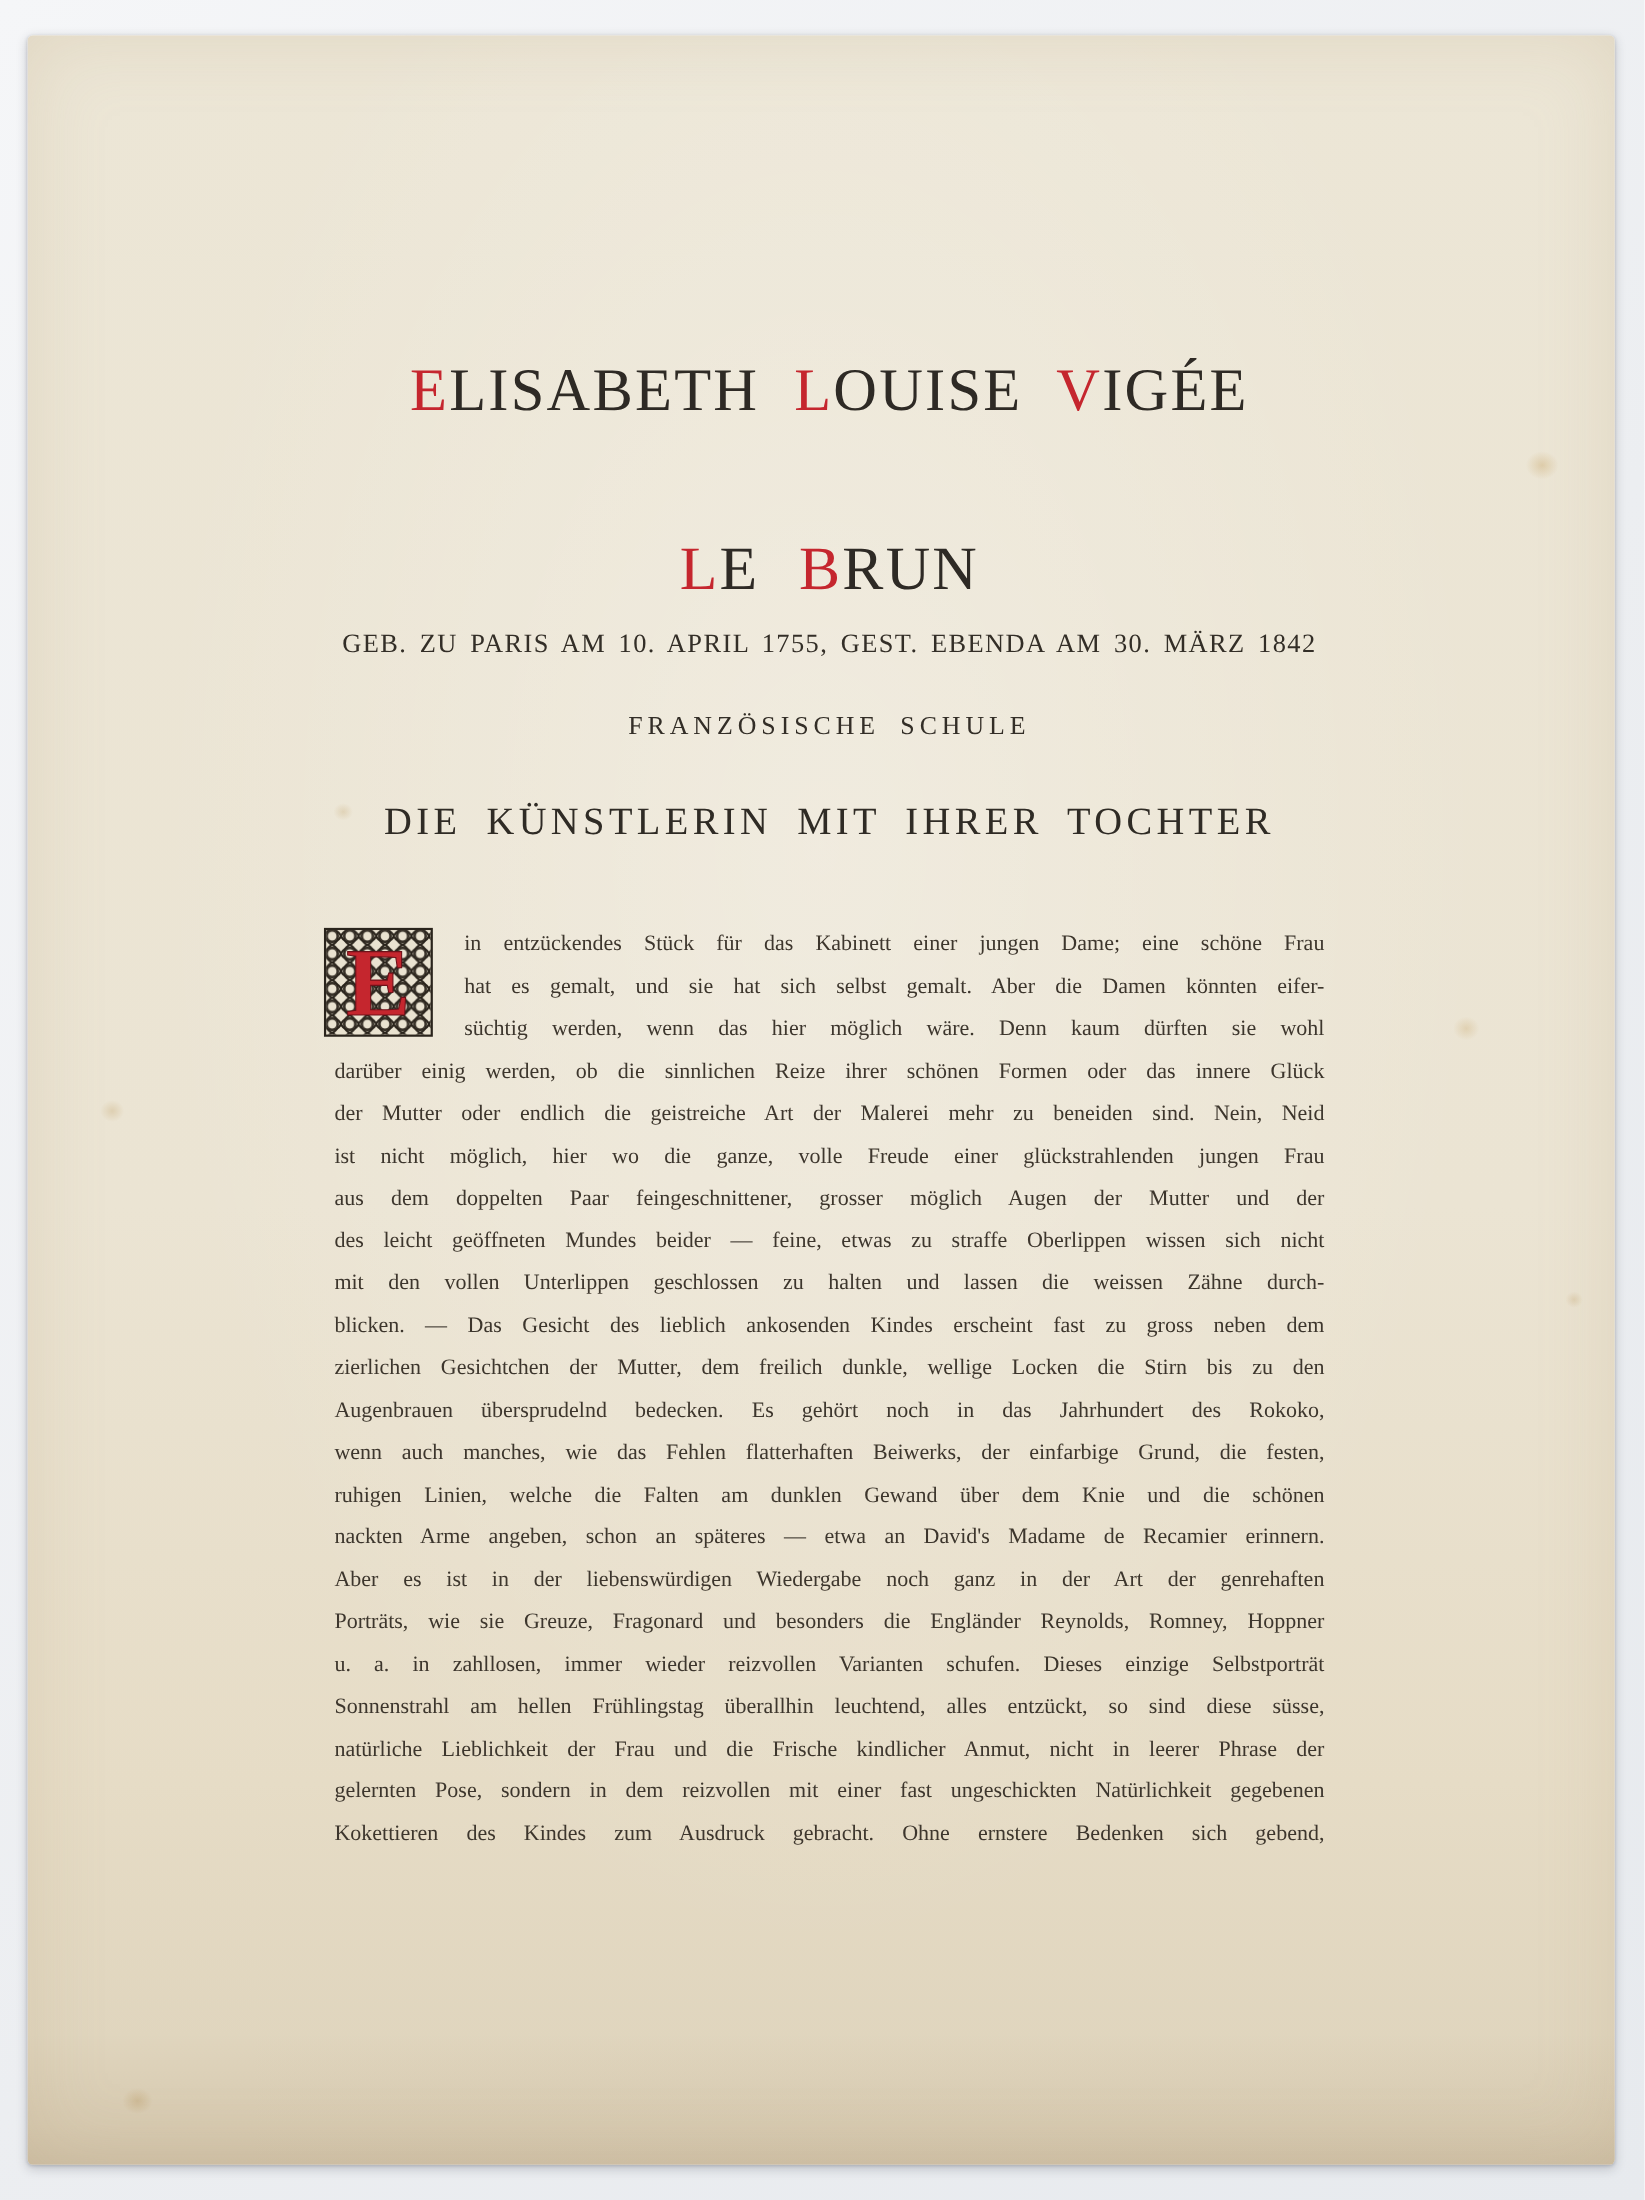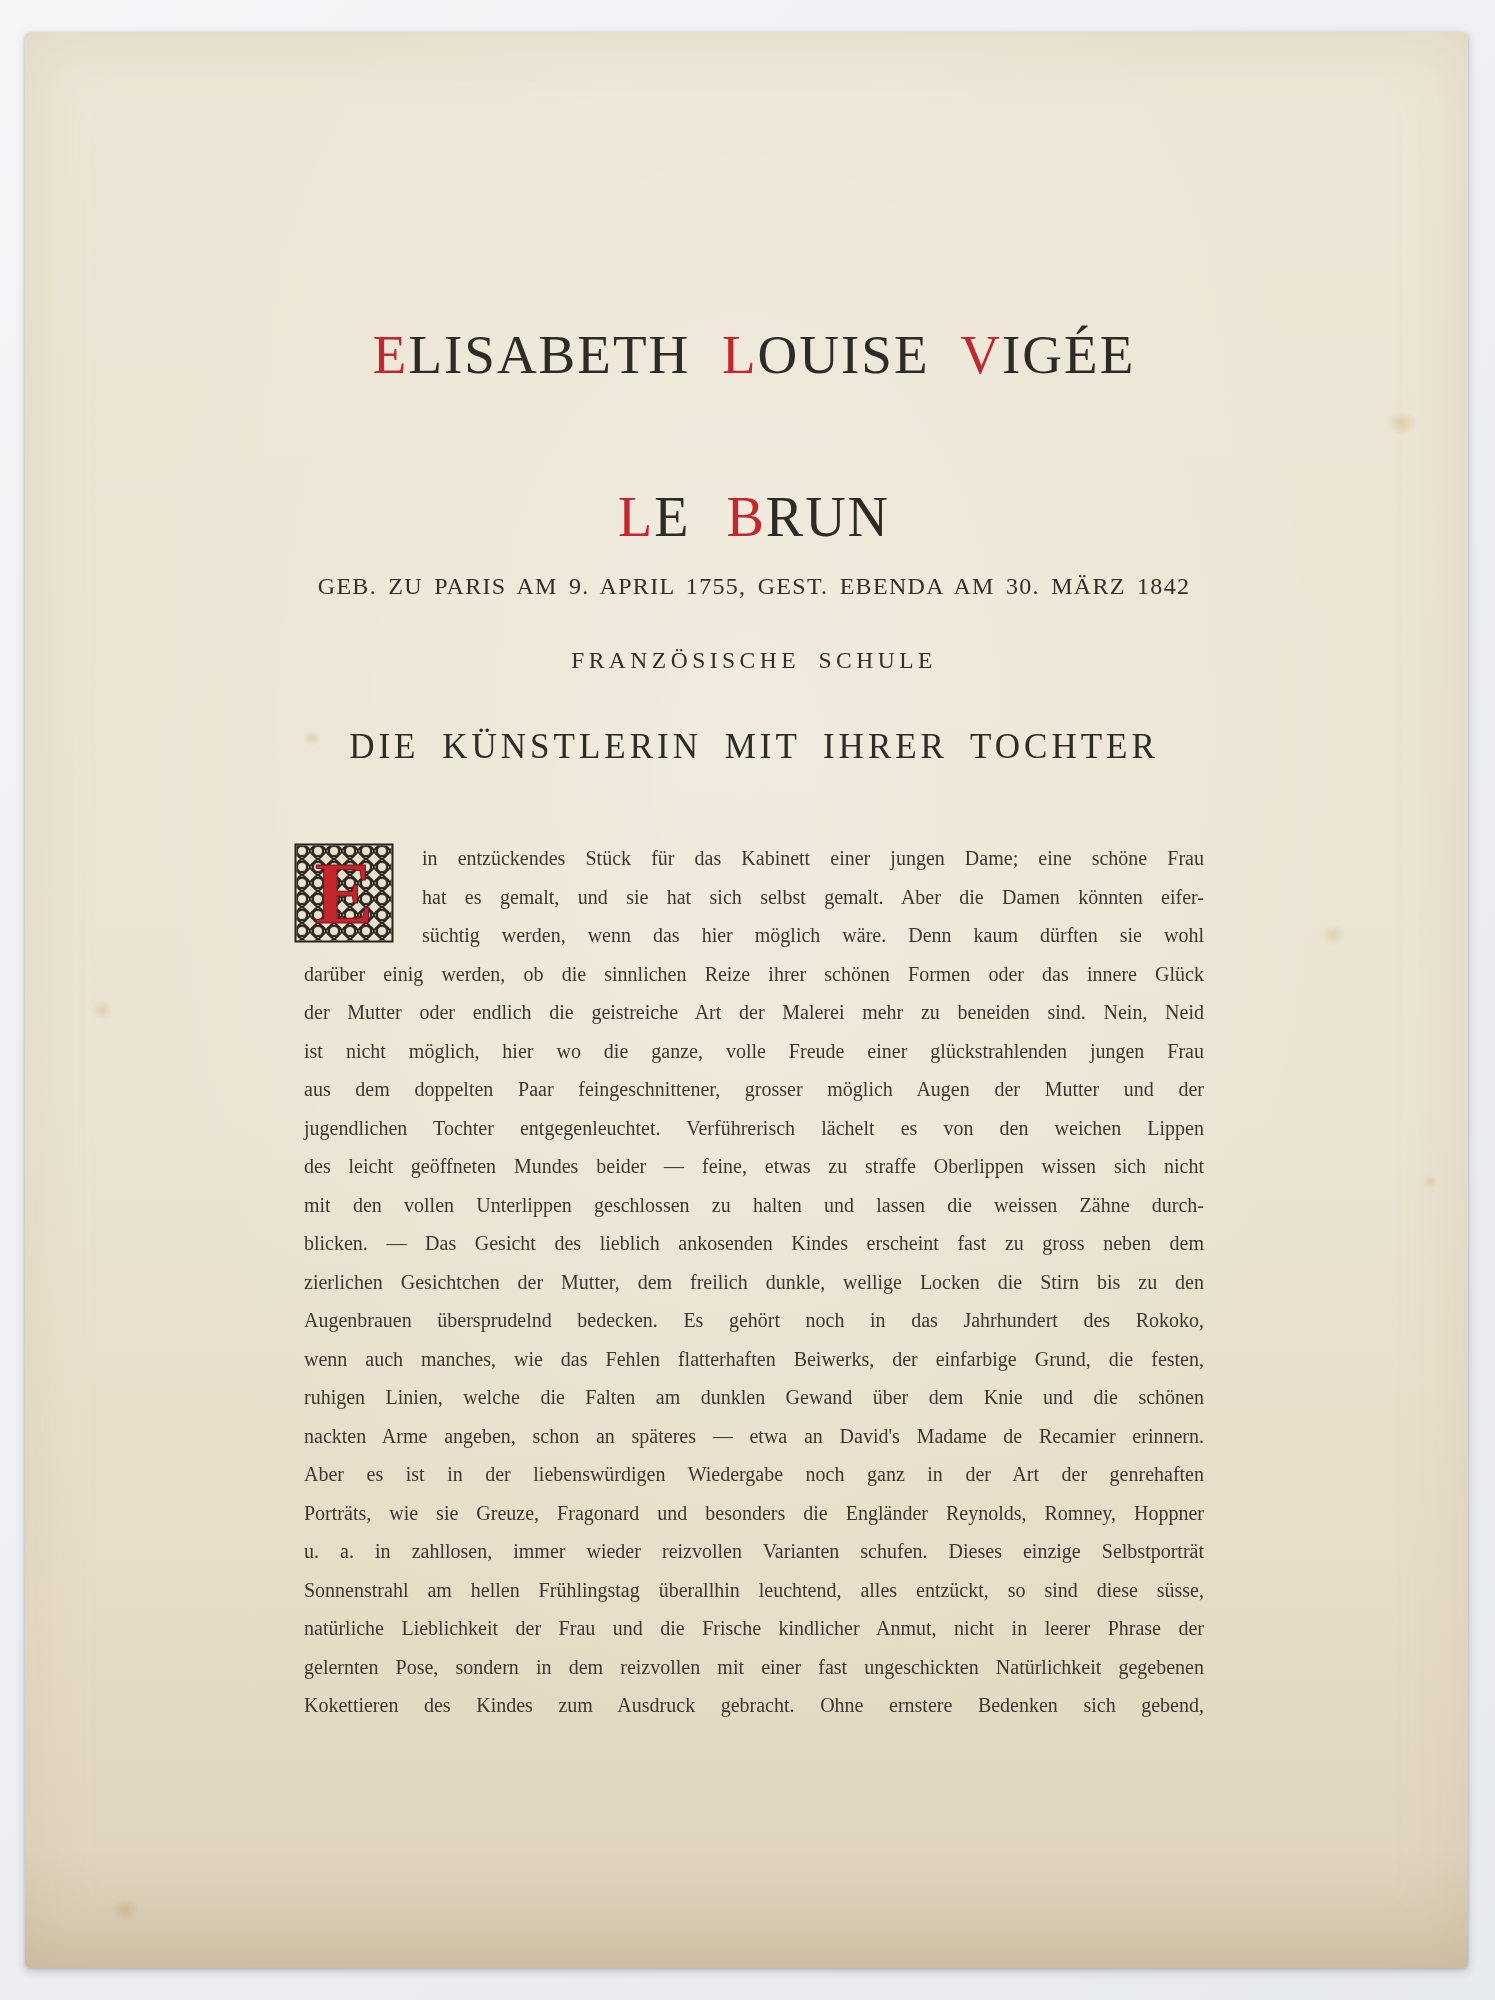--- a/index.html
+++ b/index.html
@@ -55,21 +55,21 @@
   <div class="stain s5"></div>
   <div class="stain s6"></div>
   <div class="edge-wear"></div>
 
   <div class="column">
 
     <div class="t-line title1"><span class="red">E</span><span>LISABETH </span><span class="red">L</span><span>OUISE </span><span class="red">V</span><span>IGÉE</span></div>
 
     <div class="t-line title2"><span class="red">L</span><span>E </span><span class="red">B</span><span>RUN</span></div>
 
-    <div class="t-line dates">GEB. ZU PARIS AM 9. APRIL 1755, GEST. EBENDA AM 30. MÄRZ 1842</div>
+    <div class="t-line dates">GEB. ZU PARIS AM 10. APRIL 1755, GEST. EBENDA AM 30. MÄRZ 1842</div>
     <div class="t-line school">FRANZÖSISCHE SCHULE</div>
     <div class="t-line subtitle">DIE KÜNSTLERIN MIT IHRER TOCHTER</div>
 
     <div class="body-block">
       <div class="dropcap">
         <svg viewBox="0 0 100 100">
           <defs>
             <pattern id="knot" width="16" height="16" patternUnits="userSpaceOnUse">
               <path d="M0 8 C3 1 13 1 16 8 M0 8 C3 15 13 15 16 8" fill="none" stroke="#29231b" stroke-width="1.8"></path>
               <path d="M8 0 C1 3 1 13 8 16 M8 0 C15 3 15 13 8 16" fill="none" stroke="#29231b" stroke-width="1.8"></path>
@@ -82,21 +82,20 @@
           <text x="50" y="80" text-anchor="middle" font-family="Liberation Serif, DejaVu Serif, serif" font-size="88" font-weight="bold" fill="#c5262e" stroke="#6e1119" stroke-width="1">E</text>
         </svg>
       </div>
       <div class="bline indent">in entzückendes Stück für das Kabinett einer jungen Dame; eine schöne Frau</div>
       <div class="bline indent">hat es gemalt, und sie hat sich selbst gemalt.  Aber die Damen könnten eifer-</div>
       <div class="bline indent">süchtig werden, wenn das hier möglich wäre.  Denn kaum dürften sie wohl</div>
       <div class="bline">darüber einig werden, ob die sinnlichen Reize ihrer schönen Formen oder das innere Glück</div>
       <div class="bline">der Mutter oder endlich die geistreiche Art der Malerei mehr zu beneiden sind.  Nein, Neid</div>
       <div class="bline">ist nicht möglich, hier wo die ganze, volle Freude einer glückstrahlenden jungen Frau</div>
       <div class="bline">aus dem doppelten Paar feingeschnittener, grosser möglich Augen der Mutter und der</div>
-      <div class="bline">jugendlichen Tochter entgegenleuchtet.  Verführerisch lächelt es von den weichen Lippen</div>
       <div class="bline">des leicht geöffneten Mundes beider — feine, etwas zu straffe Oberlippen wissen sich nicht</div>
       <div class="bline">mit den vollen Unterlippen geschlossen zu halten und lassen die weissen Zähne durch-</div>
       <div class="bline">blicken. — Das Gesicht des lieblich ankosenden Kindes erscheint fast zu gross neben dem</div>
       <div class="bline">zierlichen Gesichtchen der Mutter, dem freilich dunkle, wellige Locken die Stirn bis zu den</div>
       <div class="bline">Augenbrauen übersprudelnd bedecken.  Es gehört noch in das Jahrhundert des Rokoko,</div>
       <div class="bline">wenn auch manches, wie das Fehlen flatterhaften Beiwerks, der einfarbige Grund, die festen,</div>
       <div class="bline">ruhigen Linien, welche die Falten am dunklen Gewand über dem Knie und die schönen</div>
       <div class="bline">nackten Arme angeben, schon an späteres — etwa an David's Madame de Recamier erinnern.</div>
       <div class="bline">Aber es ist in der liebenswürdigen Wiedergabe noch ganz in der Art der genrehaften</div>
       <div class="bline">Porträts, wie sie Greuze, Fragonard und besonders die Engländer Reynolds, Romney, Hoppner</div>

